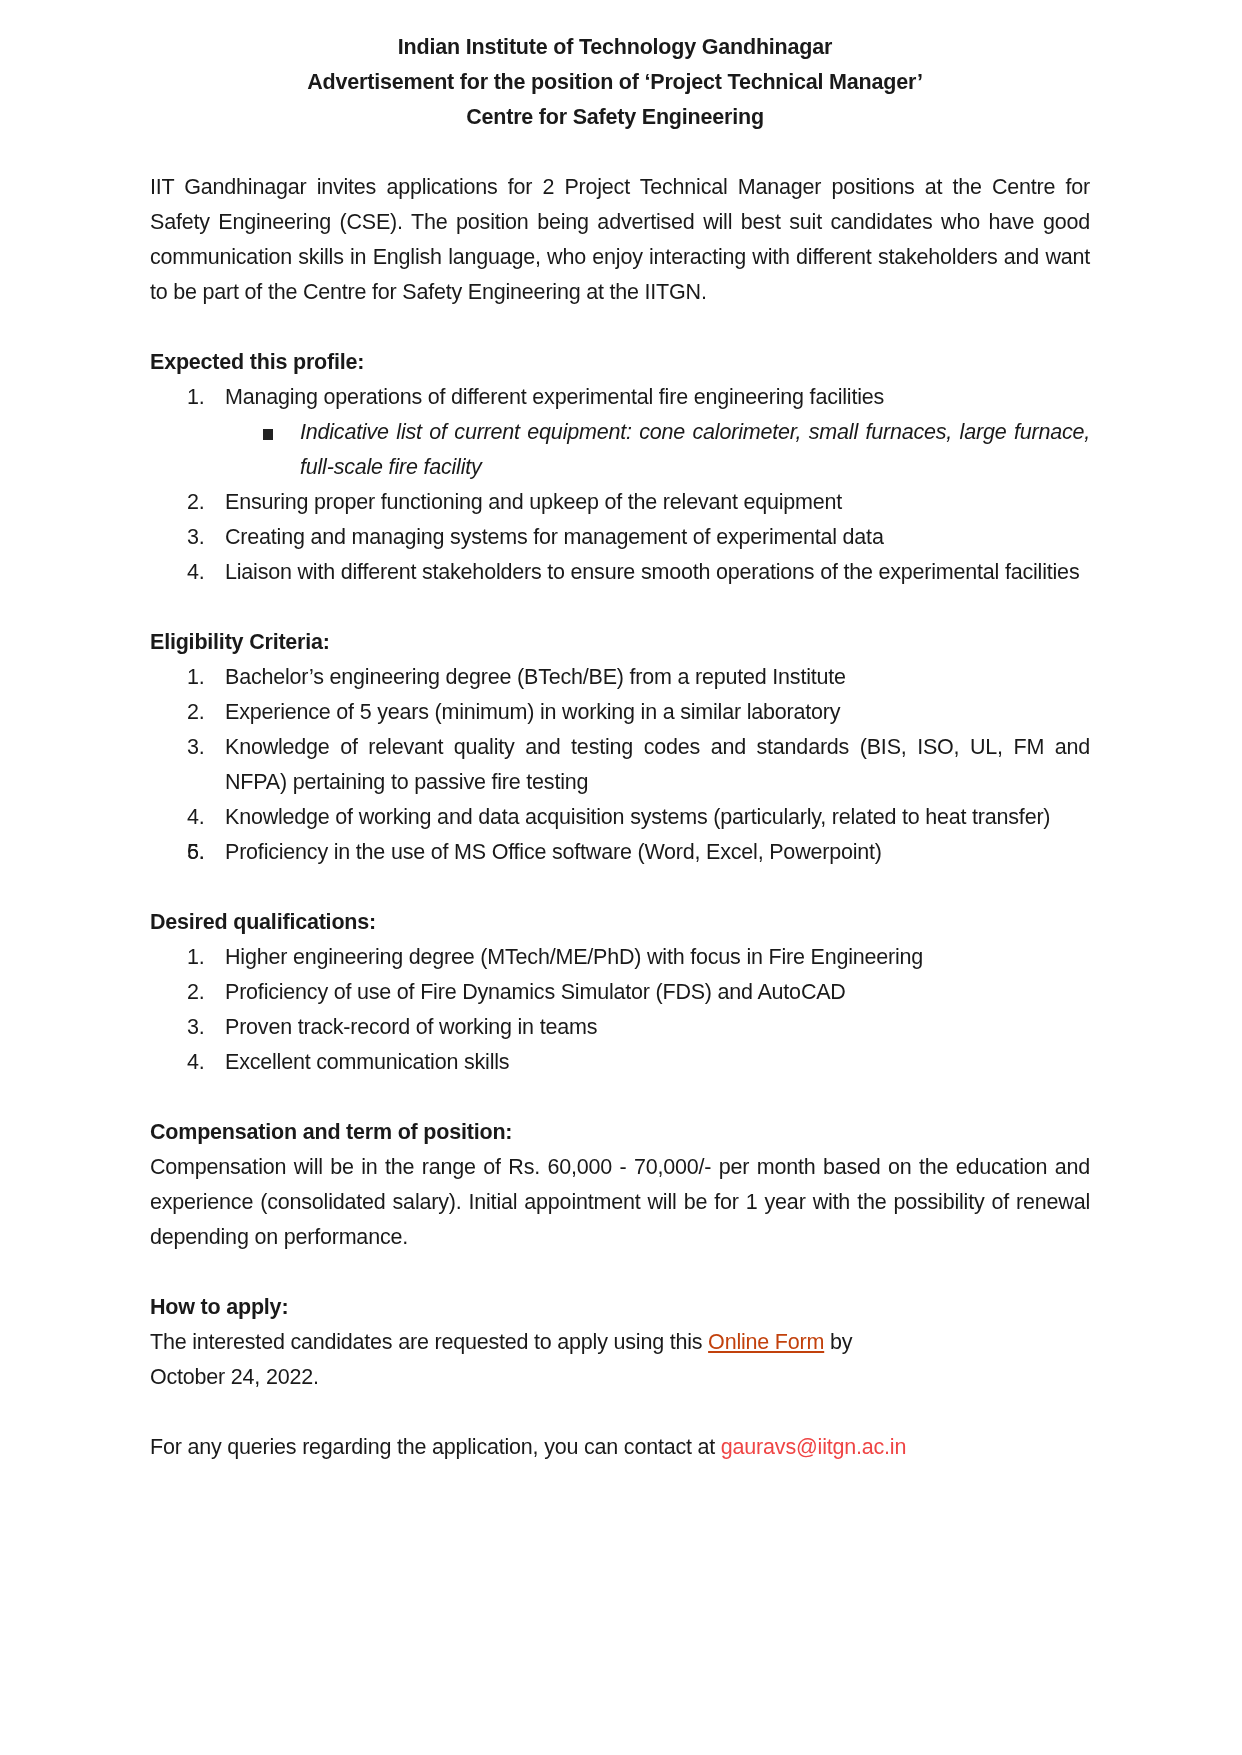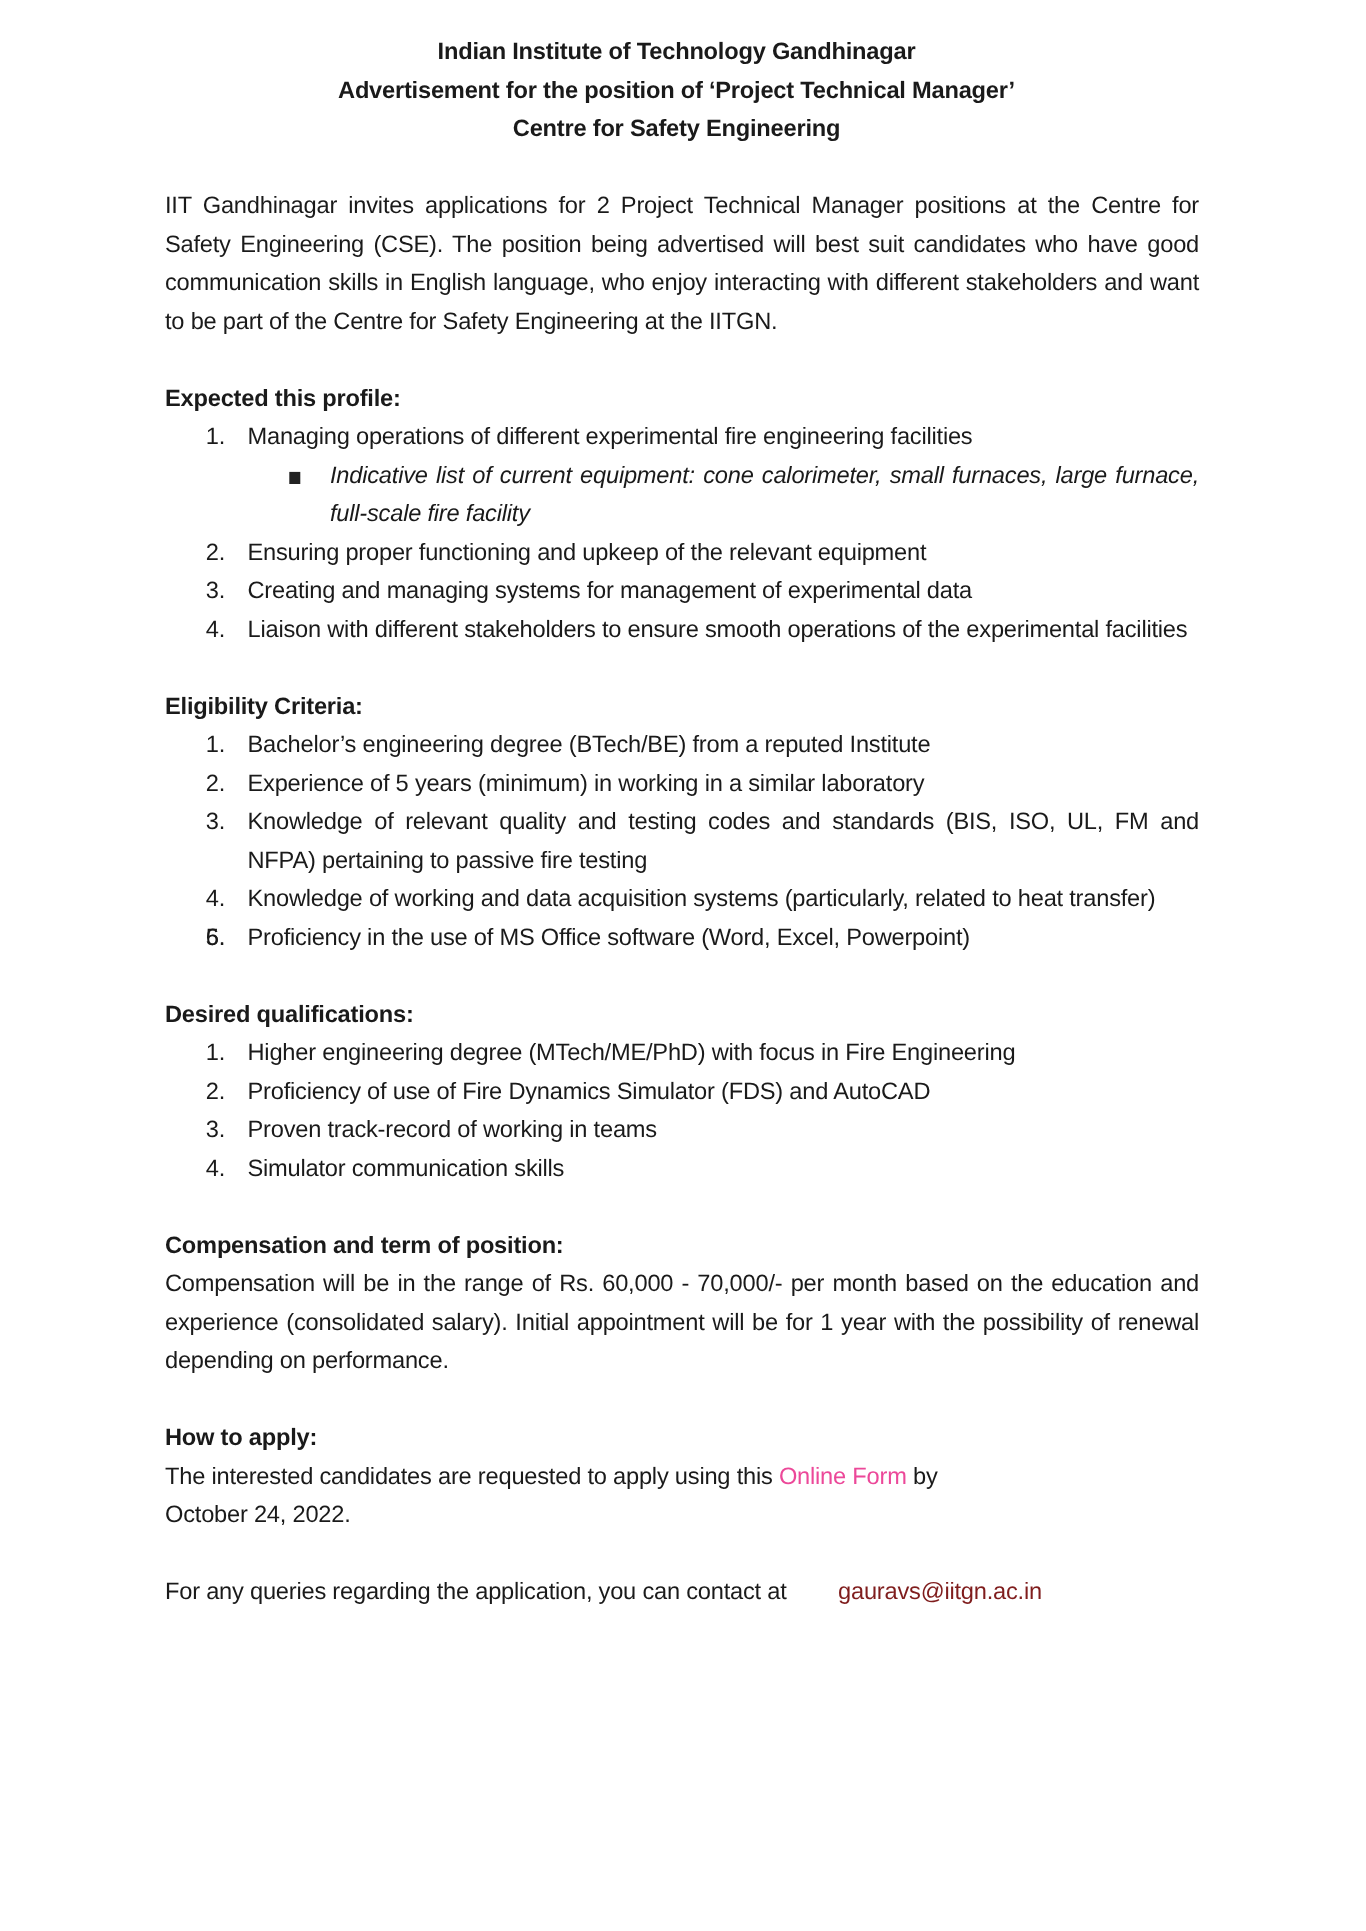--- a/index.html
+++ b/index.html
@@ -71,26 +71,26 @@
   }
   .square-bullet {
     position: absolute;
     left: 38px;
     top: 14px;
     width: 10px;
     height: 11px;
     background: #222;
   }
   a.link {
-    color: #ec4899;
+    color: #c2410c;
+    text-decoration: underline;
     text-underline-offset: 2px;
   }
   .email {
-    color: #7f1d1d;
-    margin-left: 41px;
+    color: #ef4444;
   }
 </style>
 </head>
 <body>
 
 <div class="page">
 
   <div class="title-block">
     <span class="title-line">Indian Institute of Technology Gandhinagar</span>
     <span class="title-line">Advertisement for the position of ‘Project Technical Manager’</span>
@@ -174,21 +174,21 @@
       <li>
         <span class="num">2.</span>
         <span>Proficiency of use of Fire Dynamics Simulator (FDS) and AutoCAD</span>
       </li>
       <li>
         <span class="num">3.</span>
         <span>Proven track-record of working in teams</span>
       </li>
       <li>
         <span class="num">4.</span>
-        <span>Simulator communication skills</span>
+        <span>Excellent communication skills</span>
       </li>
     </ol>
   </section>
 
   <div class="gap"></div>
 
   <section>
     <span class="section-heading">Compensation and term of position:</span>
     <p class="para">Compensation will be in the range of Rs. 60,000 - 70,000/- per month based on the education and experience (consolidated salary). Initial appointment will be for 1 year with the possibility of renewal depending on performance.</p>
   </section>

